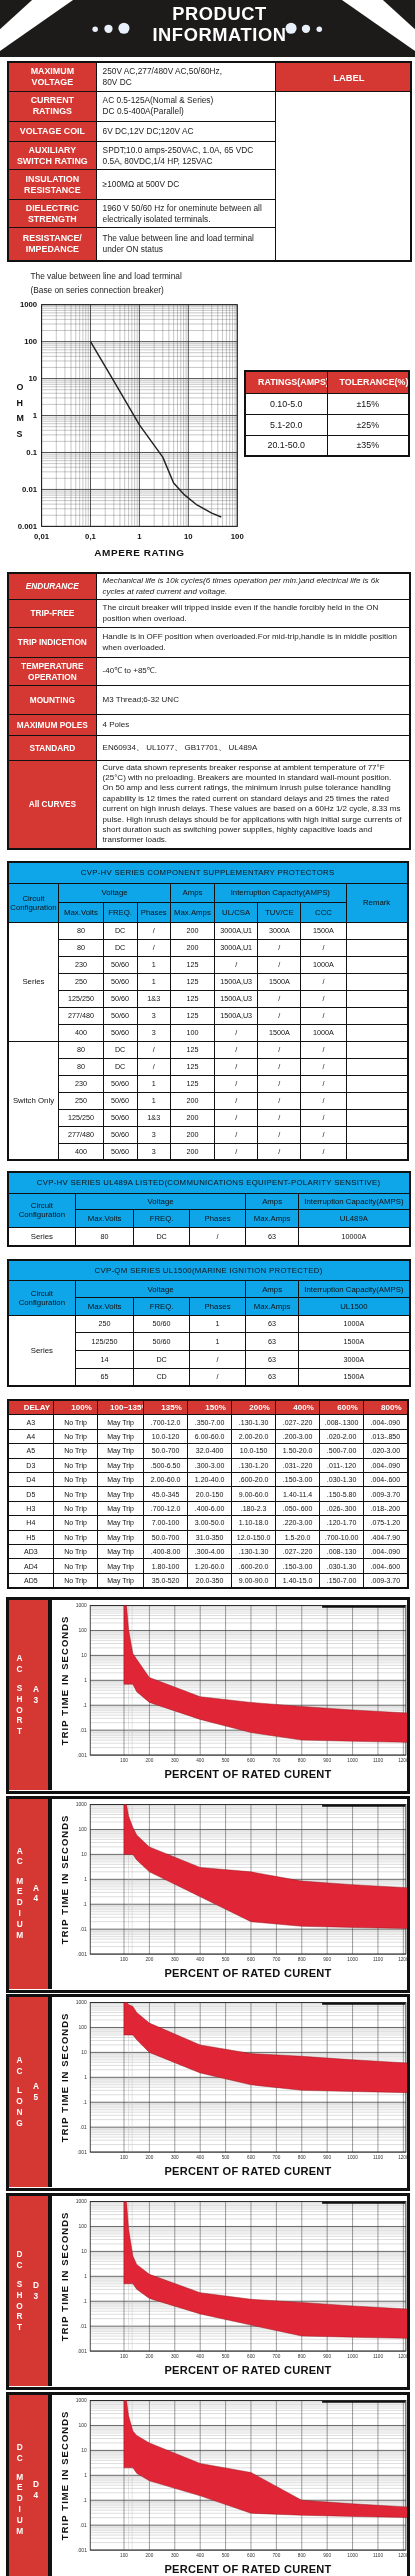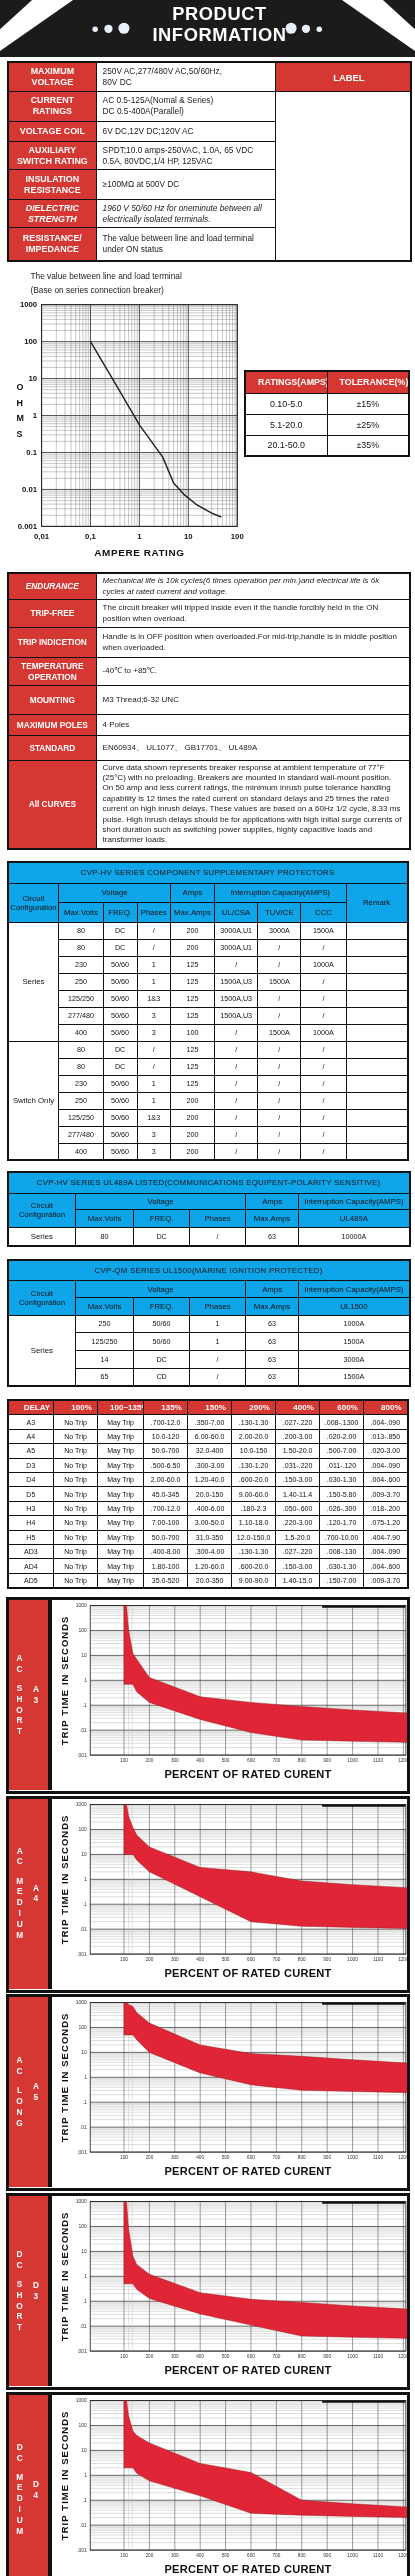--- a/index.html
+++ b/index.html
@@ -107,21 +107,21 @@
       </tr>
       <tr style="height: 28px;">
         <th class="rc">AUXILIARY SWITCH RATING</th>
         <td class="vcell">SPDT;10.0 amps-250VAC, 1.0A, 65 VDC
 0.5A, 80VDC,1/4 HP, 125VAC</td>
       </tr>
       <tr style="height: 30px;">
         <th class="rc">INSULATION RESISTANCE</th>
         <td class="vcell">≥100MΩ at 500V DC</td>
       </tr>
-      <tr style="height: 28px; font-style: italic;">
+      <tr style="height: 28px;">
         <th class="rc">DIELECTRIC STRENGTH</th>
         <td class="vcell">1960 V 50/60 Hz for oneminute between all
 electrically isolated terminals.</td>
       </tr>
       <tr style="height: 33px;">
         <th class="rc">RESISTANCE/ IMPEDANCE</th>
         <td class="vcell">The value between line and load terminal
 under ON status</td>
       </tr>
     </tbody>

